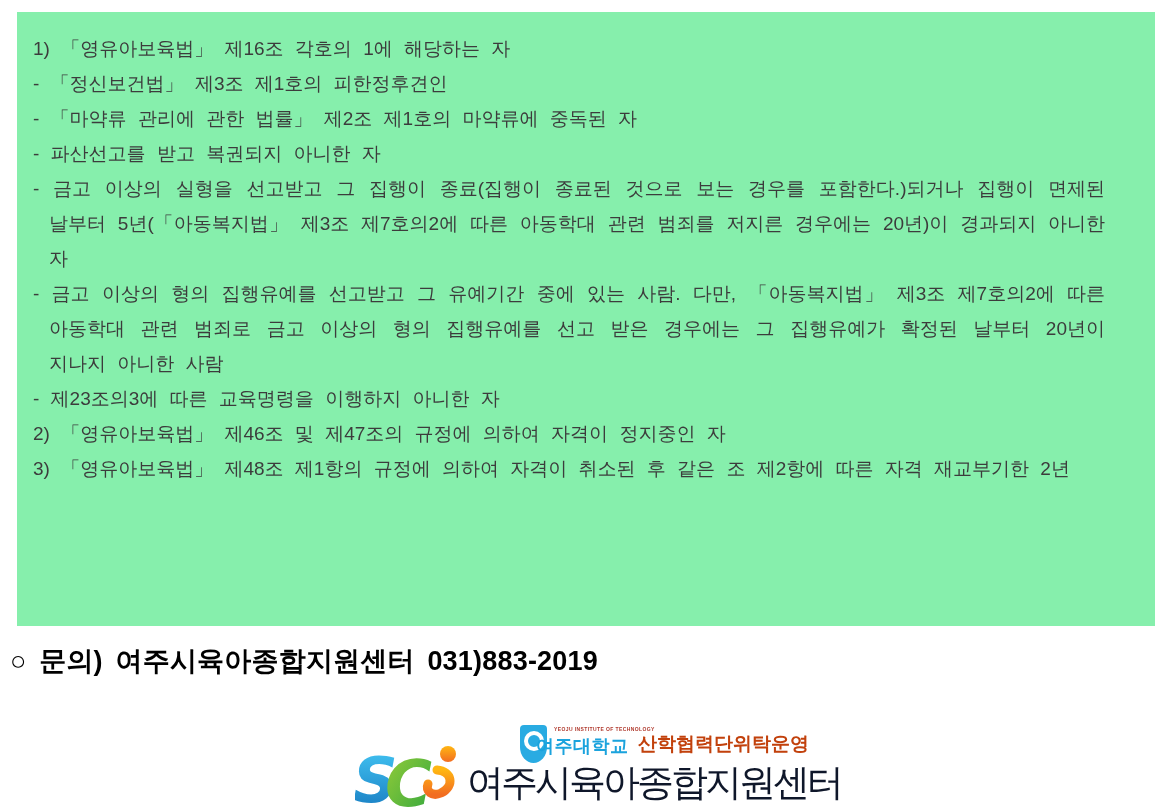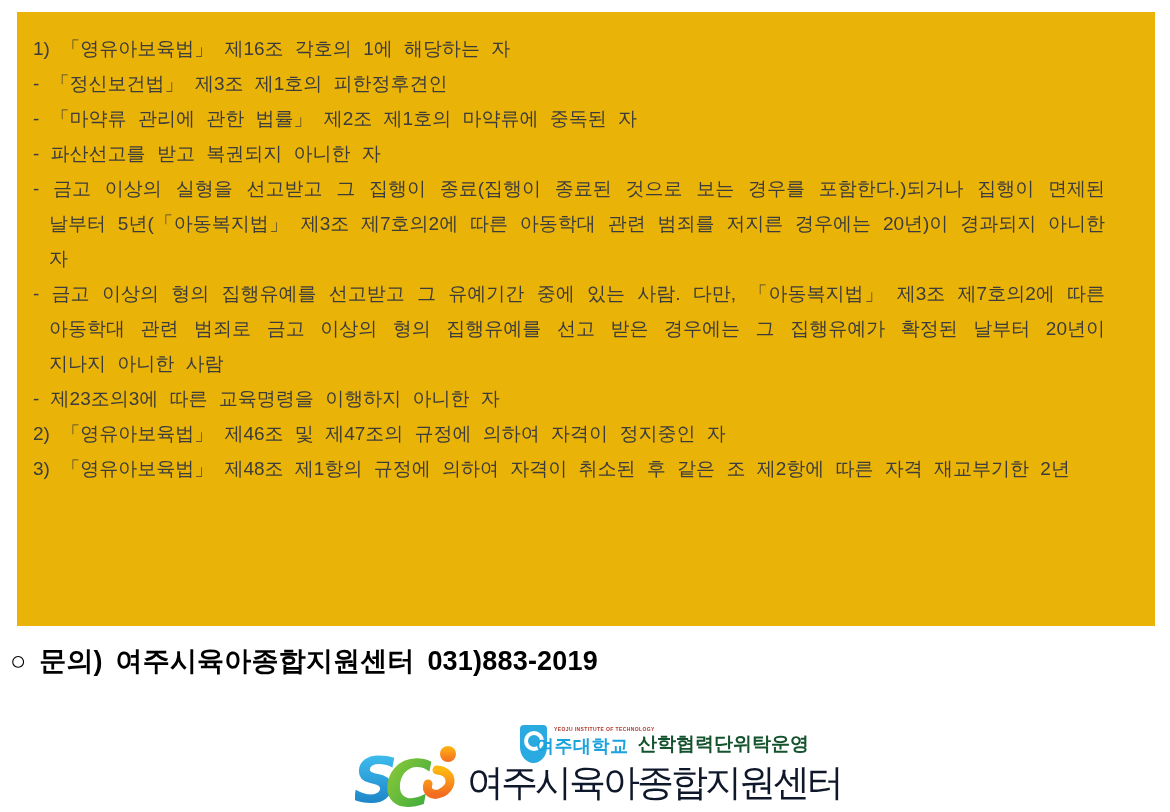--- a/index.html
+++ b/index.html
@@ -9,21 +9,21 @@
     background: #ffffff;
     font-family: "Liberation Sans", "DejaVu Sans", sans-serif;
     overflow: hidden;
   }
 
   
   .notice-box {
     position: absolute;
     left: 17px; top: 12px;
     width: 1138px; height: 614px;
-    background: #eab308;
+    background: #86efac;
     box-sizing: border-box;
     padding: 19px 50px 0 16px;
     overflow: hidden;
   }
   .notice-box p {
     margin: 0;
     font-size: 19px;
     line-height: 35px;
     color: #3c3c3c;
     text-align: justify;
@@ -85,21 +85,21 @@
     font-weight: bold;
     color: #1ba3dd;
     letter-spacing: 0.5px;
     white-space: nowrap;
   }
   .uni-op {
     position: absolute;
     left: 283px; top: 15px;
     font-size: 19px;
     font-weight: bold;
-    color: #14532d;
+    color: #c2410c;
     font-family: "DejaVu Serif", "Liberation Serif", serif;
     white-space: nowrap;
   }
   .center-name {
     position: absolute;
     left: 112px; top: 42px;
     font-size: 37px;
     font-weight: 400;
     color: #0f172a;
     letter-spacing: -3px;

